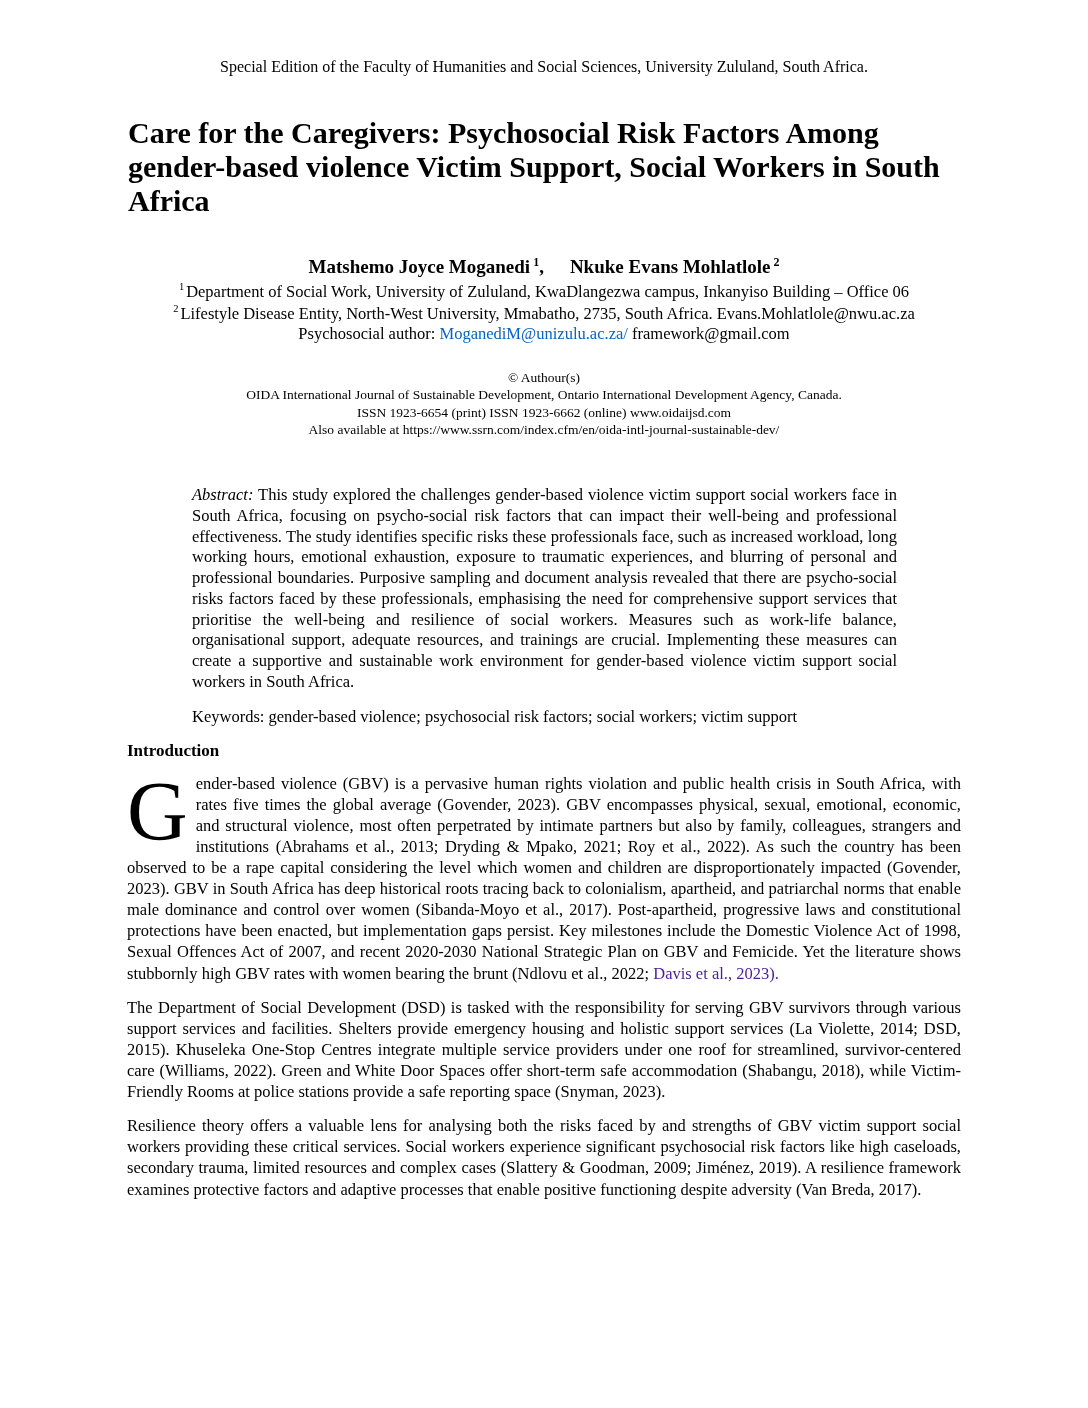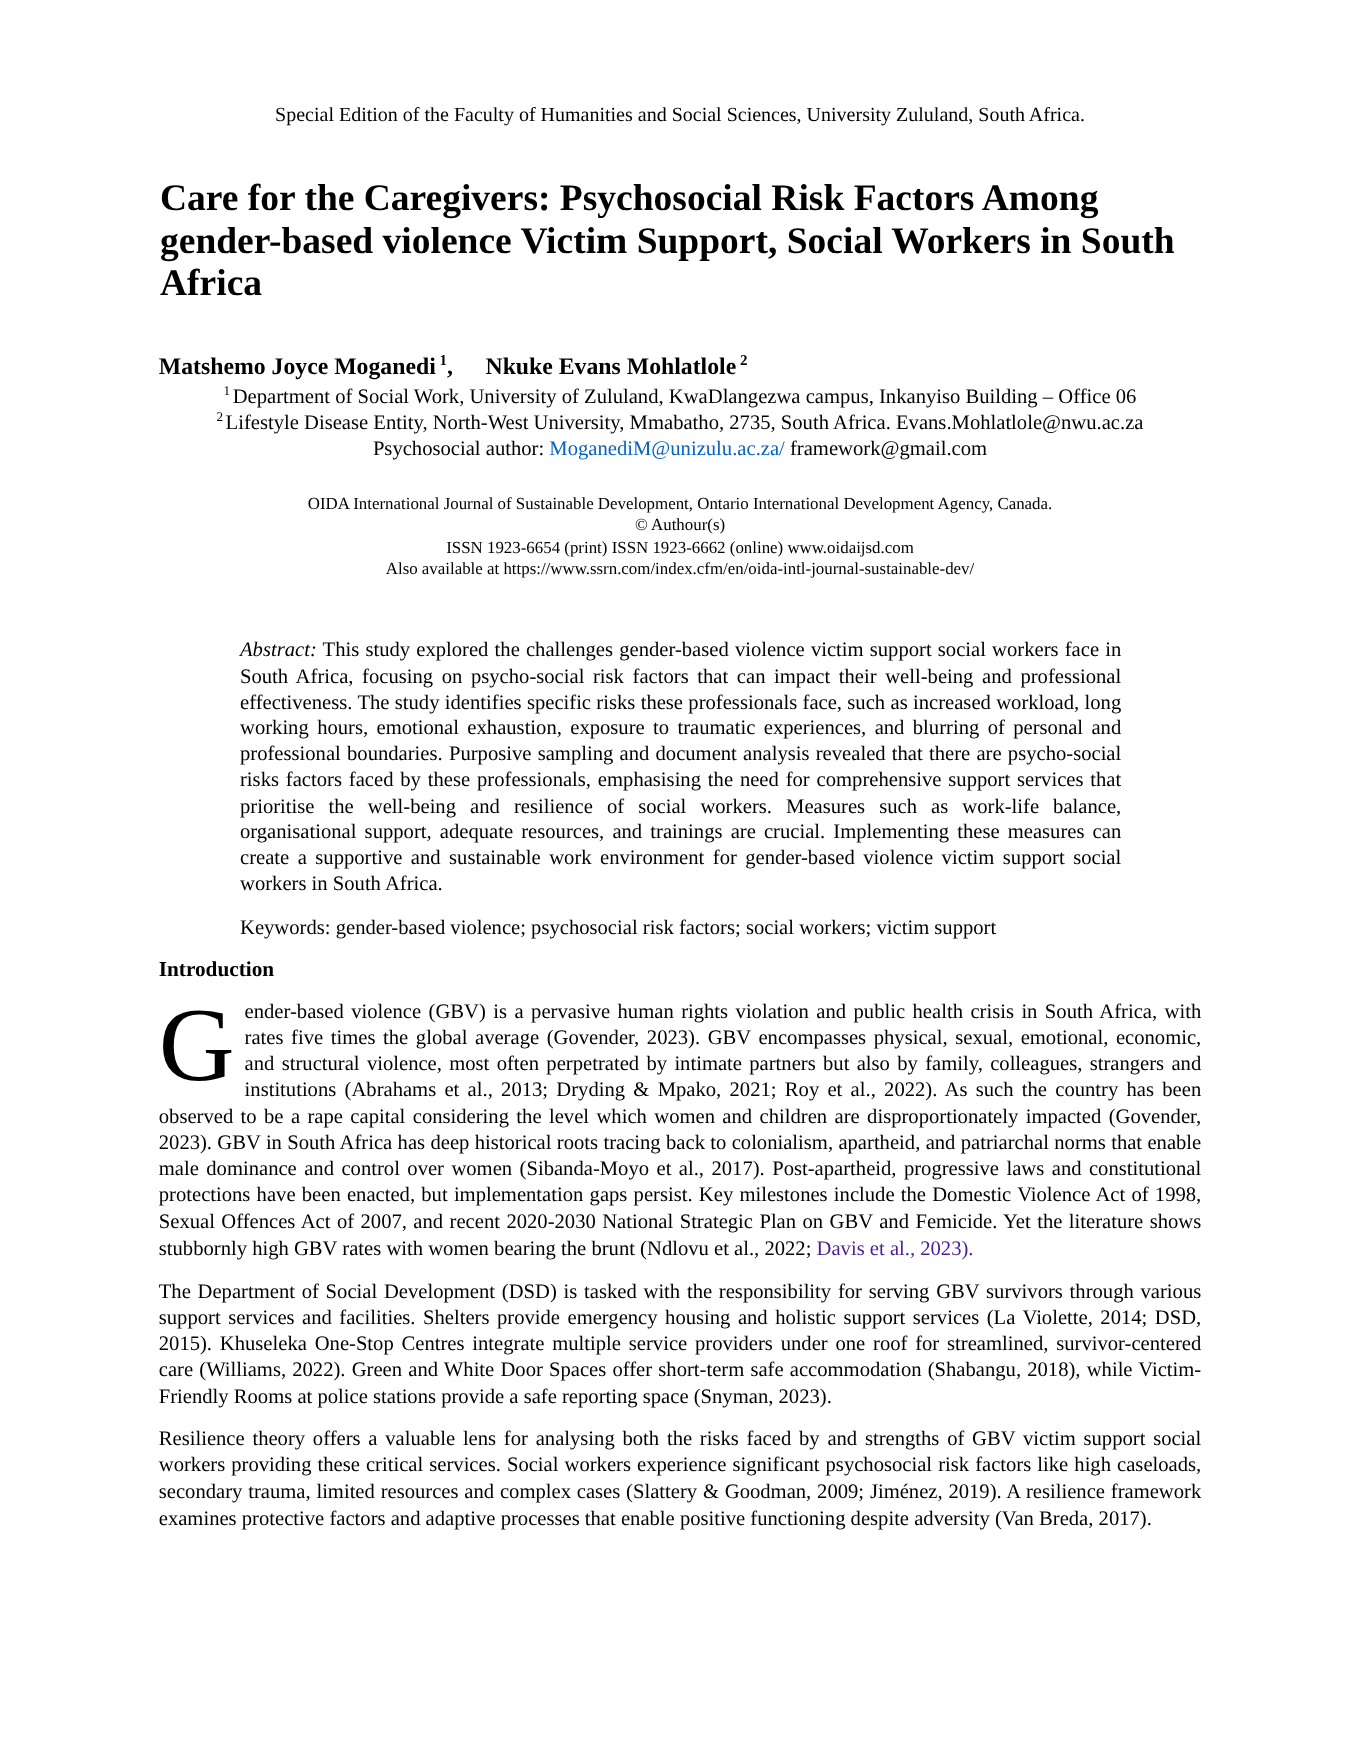--- a/index.html
+++ b/index.html
@@ -3,38 +3,39 @@
 <meta charset="utf-8">
 <style>
   html, body { margin: 0; padding: 0; background: #ffffff; }
   body {
     width: 1088px;
     min-height: 1408px;
     font-family: "Liberation Serif", serif;
     color: #000000;
     -webkit-font-smoothing: antialiased;
   }
-  .page { padding: 84px 127px 40px 127px; box-sizing: border-box; }
+  .page { padding: 58px 127px 40px 127px; box-sizing: border-box; }
 
   .header-note {
     text-align: center;
     font-size: 16px;
     margin-bottom: 40px;
   }
 
   .title {
     font-size: 30px;
     font-weight: bold;
     text-align: left;
     line-height: 1.14;
     max-width: 832px;
     margin: 0 auto;
   }
 
   .authors {
+    text-align: center;
     font-size: 19px;
     font-weight: bold;
     margin-top: 36px;
     margin-bottom: 2px;
   }
   .authors sup { font-size: 12px; margin-left: 3px; }
   .author-gap { display: inline-block; width: 26px; }
 
   .affil {
     text-align: center;
@@ -116,22 +117,22 @@
 
   <div class="affil">
     <sup>2</sup><span>Lifestyle Disease Entity, North-West University, Mmabatho, 2735, South Africa. Evans.Mohlatlole@nwu.ac.za</span>
   </div>
 
   <div class="corresponding">
     <span>Psychosocial author: </span><a id="corresponding-link" style="color: rgb(5, 99, 193);">MoganediM@unizulu.ac.za/</a><span> framework@gmail.com</span>
   </div>
 
   <div class="imprint">
+    <div>© Authour(s)</div>
     <div>OIDA International Journal of Sustainable Development, Ontario International Development Agency, Canada.</div>
-    <div>© Authour(s)</div>
     <div>ISSN 1923-6654 (print) ISSN 1923-6662 (online) www.oidaijsd.com</div>
     <div>Also available at https://www.ssrn.com/index.cfm/en/oida-intl-journal-sustainable-dev/</div>
   </div>
 
   <p class="abstract">
     <span class="abstract-label">Abstract:</span><span> This study explored the challenges gender-based violence victim support social workers face in South Africa, focusing on psycho-social risk factors that can impact their well-being and professional effectiveness. The study identifies specific risks these professionals face, such as increased workload, long working hours, emotional exhaustion, exposure to traumatic experiences, and blurring of personal and professional boundaries. Purposive sampling and document analysis revealed that there are psycho-social risks factors faced by these professionals, emphasising the need for comprehensive support services that prioritise the well-being and resilience of social workers. Measures such as work-life balance, organisational support, adequate resources, and trainings are crucial. Implementing these measures can create a supportive and sustainable work environment for gender-based violence victim support social workers in South Africa.</span>
   </p>
 
   <p class="keywords">Keywords: gender-based violence; psychosocial risk factors; social workers; victim support</p>
 

